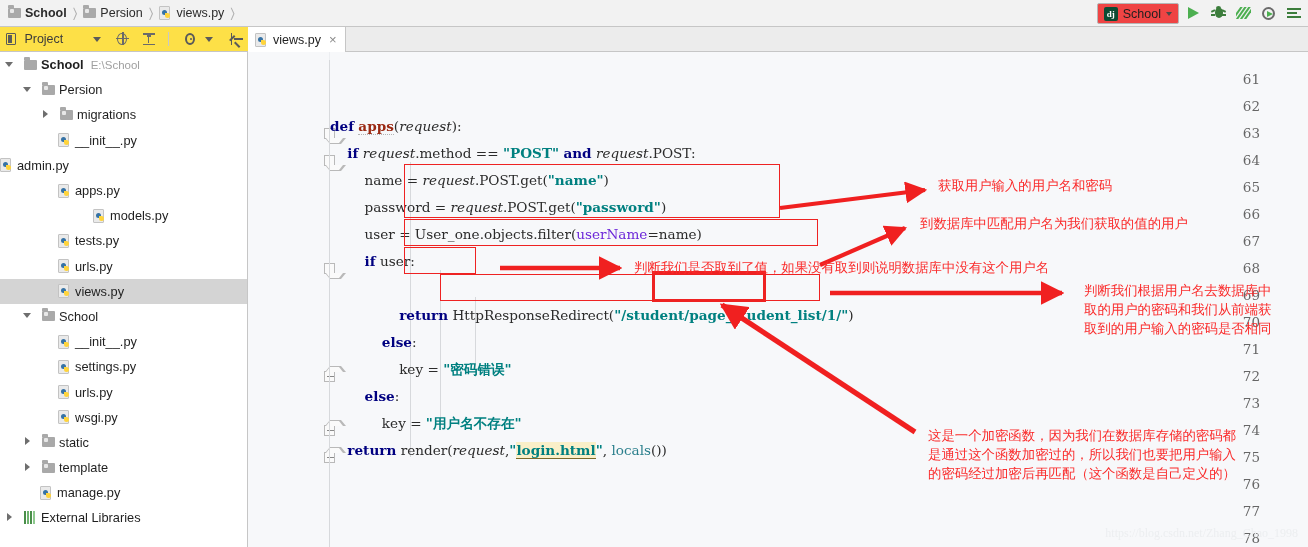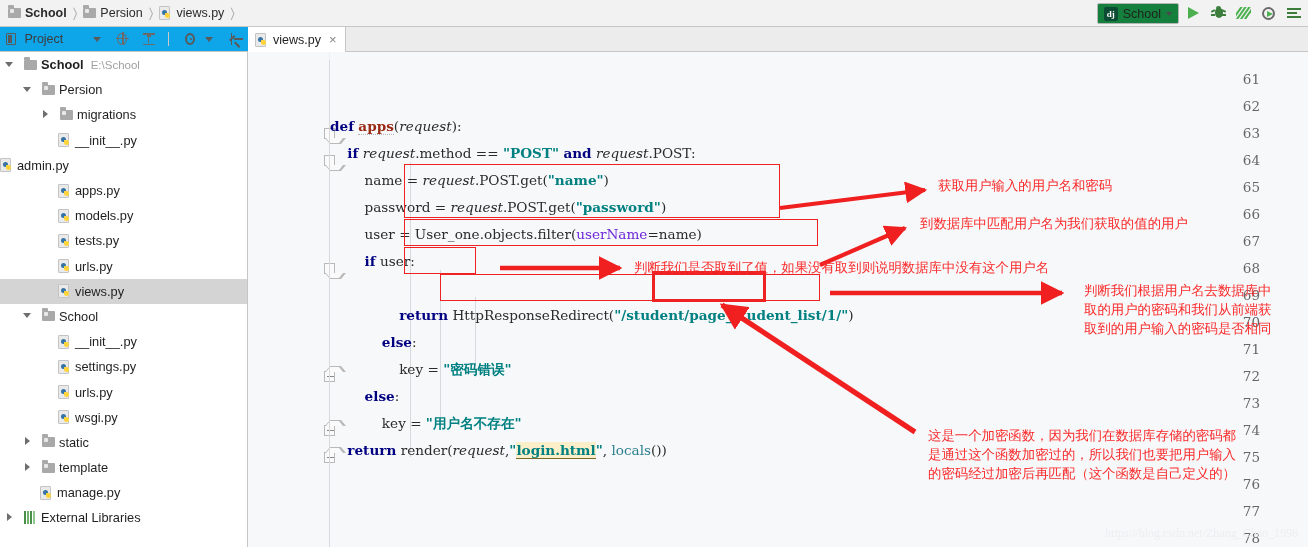--- a/index.html
+++ b/index.html
@@ -50,21 +50,21 @@
   }
 
   
   .run-toolbar {
     position:absolute; right:4px; top:2px; height:23px;
     display:flex; align-items:center; gap:4px;
   }
   .run-config {
     display:flex; align-items:center; gap:5px;
     height:21px; padding:0 6px;
-    border:1px solid #b6b6b6; background:#15803d; border-radius:2px;
+    border:1px solid #b6b6b6; background:#ef4444; border-radius:2px;
     font-size:12.5px; color:#1f1f1f;
   }
   .dj-ico {
     width:14px; height:14px; background:#0C4B33; border-radius:2px;
     color:#fff; font-size:9px; font-weight:bold; line-height:14px; text-align:center;
     font-family:"Liberation Serif", serif;
   }
   .chev { width:0;height:0;border-left:3.5px solid transparent;border-right:3.5px solid transparent;border-top:4px solid #4a4a4a; }
   .tool-ico { width:21px; height:21px; position:relative; display:inline-block; }
   .tri-run {
@@ -78,21 +78,21 @@
   .cov { position:absolute; left:3px; top:4px; width:15px; height:12px; overflow:hidden; }
   .cov i { position:absolute; width:2px; height:18px; background:#4caf50; transform:rotate(35deg); }
   .prof { position:absolute; left:4px; top:4px; width:13px; height:13px; border:2px solid #6b6b6b; border-radius:50%; }
   .prof:after { content:""; position:absolute; left:3px; top:1.5px; width:0;height:0;border-top:3.5px solid transparent;border-bottom:3.5px solid transparent;border-left:6px solid #4caf50; }
   .lines-ico { position:absolute; left:4px; top:5px; width:14px; height:11px; }
   .lines-ico i { position:absolute; left:0; height:2px; background:#3c7d3c; }
 
   
   .proj-header {
     position:absolute; left:0; top:27px; width:248px; height:25px;
-    background:#0ea5e9; border-bottom:1px solid #c6c6c6;
+    background:#fde047; border-bottom:1px solid #c6c6c6;
     display:flex; align-items:center; padding-left:6px; gap:8px;
   }
   .proj-title { font-size:12.5px; color:#3c3c3c; }
   .win-ico { width:13px;height:12px;border:1.4px solid #5a5a5a;border-radius:1px;position:relative; }
   .win-ico:after { content:"";position:absolute;left:1px;top:1px;width:4px;height:8px;background:#5a5a5a; }
   .tri-dn { width:0;height:0;border-left:4px solid transparent;border-right:4px solid transparent;border-top:5px solid #5a5a5a; }
   .target-ico { width:12px;height:12px;border:1.4px solid #6a6a6a;border-radius:50%;position:relative; }
   .target-ico:before{content:"";position:absolute;left:4px;top:-2.5px;width:1.4px;height:13px;background:#6a6a6a;}
   .target-ico:after{content:"";position:absolute;left:-2.5px;top:4px;width:13px;height:1.4px;background:#6a6a6a;}
   .collapse-ico { width:12px;height:12px;position:relative; }
@@ -351,21 +351,21 @@
       <span class="nm">admin.py</span>
     </div>
     <div class="row" style="padding-left:58px">
       <span class="py-ico">
           <i class="pg"></i>
           <i class="pb"></i>
           <i class="pb2"></i>
         </span>
       <span class="nm">apps.py</span>
     </div>
-    <div class="row" style="padding-left:58px">
+    <div class="row" style="padding-left:93px">
       <span class="py-ico">
           <i class="pg"></i>
           <i class="pb"></i>
           <i class="pb2"></i>
         </span>
       <span class="nm">models.py</span>
     </div>
     <div class="row" style="padding-left:58px">
       <span class="py-ico">
           <i class="pg"></i>

